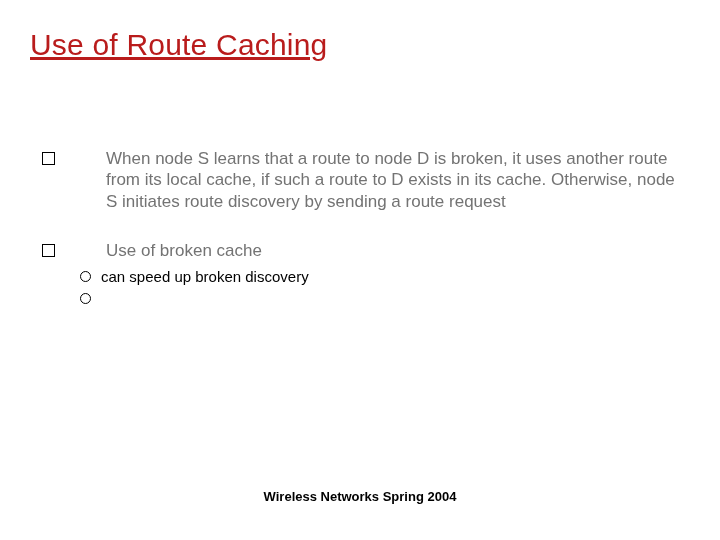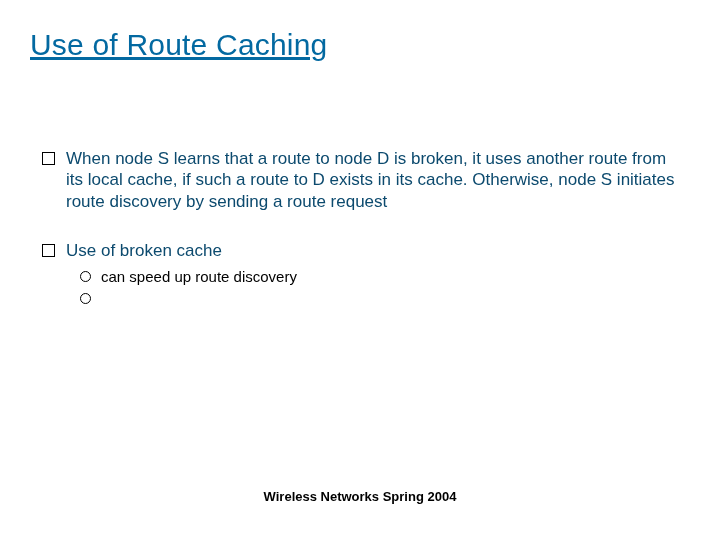--- a/index.html
+++ b/index.html
@@ -16,21 +16,21 @@
     position: relative;
     width: 720px;
     height: 540px;
     box-sizing: border-box;
   }
   .title {
     position: absolute;
     left: 30px;
     top: 28px;
     font-size: 30px;
-    color: #0369a1;
+    color: #b91c1c;
     text-decoration: underline;
     font-weight: normal;
     letter-spacing: 0.2px;
   }
   .body {
     position: absolute;
     left: 42px;
     top: 148px;
     right: 40px;
   }
@@ -44,21 +44,22 @@
     width: 13px;
     height: 13px;
     border: 1.5px solid #000;
     box-sizing: border-box;
     margin-top: 4px;
     margin-right: 11px;
   }
   .bullet1 .text {
     font-size: 17px;
     line-height: 1.25;
-    color: #0c4a6e;
+    color: #737373;
+    margin-left: 40px;
   }
   .sublist {
     margin-top: 6px;
     margin-left: 38px;
   }
   .bullet2 {
     display: flex;
     align-items: flex-start;
     margin-bottom: 2px;
   }
@@ -104,21 +105,21 @@
 
 
     <div class="bullet1" style="margin-bottom:6px;">
       <div class="marker"></div>
       <div class="text">Use of broken cache</div>
     </div>
 
     <div class="sublist">
       <div class="bullet2">
         <div class="marker"></div>
-        <div class="text">can speed up route discovery</div>
+        <div class="text">can speed up broken discovery</div>
       </div>
       <div class="bullet2">
         <div class="marker"></div>
       </div>
     </div>
 
   </div>
 
   <div class="footer">Wireless Networks Spring 2004</div>
 

